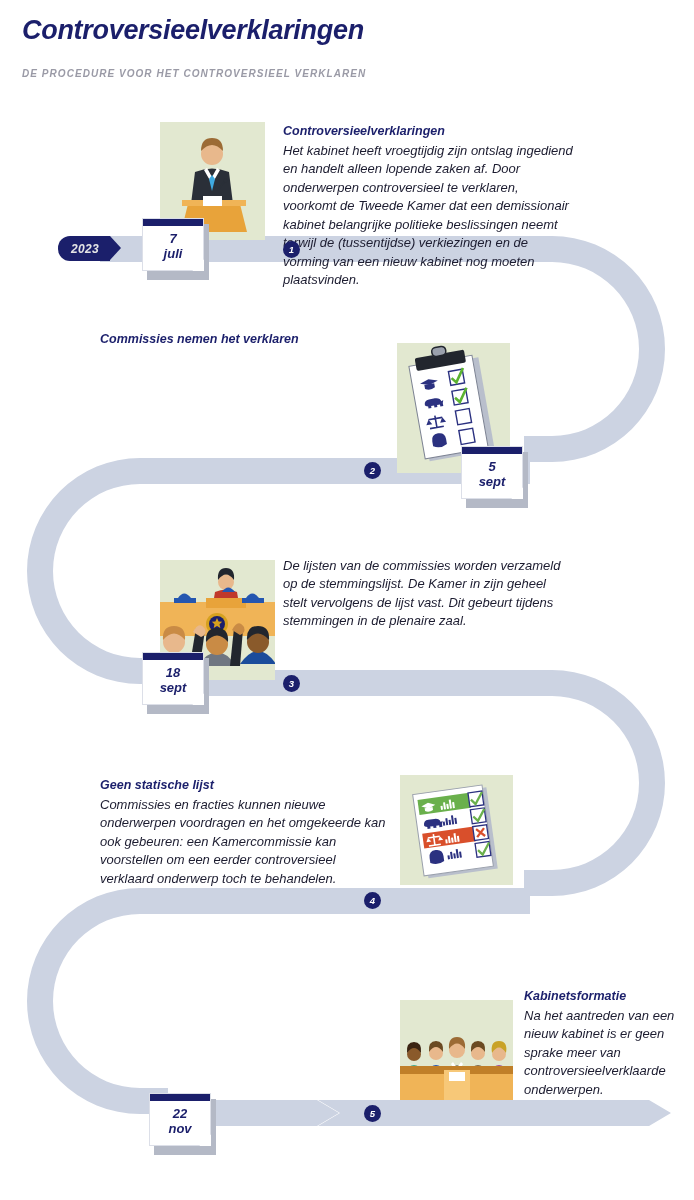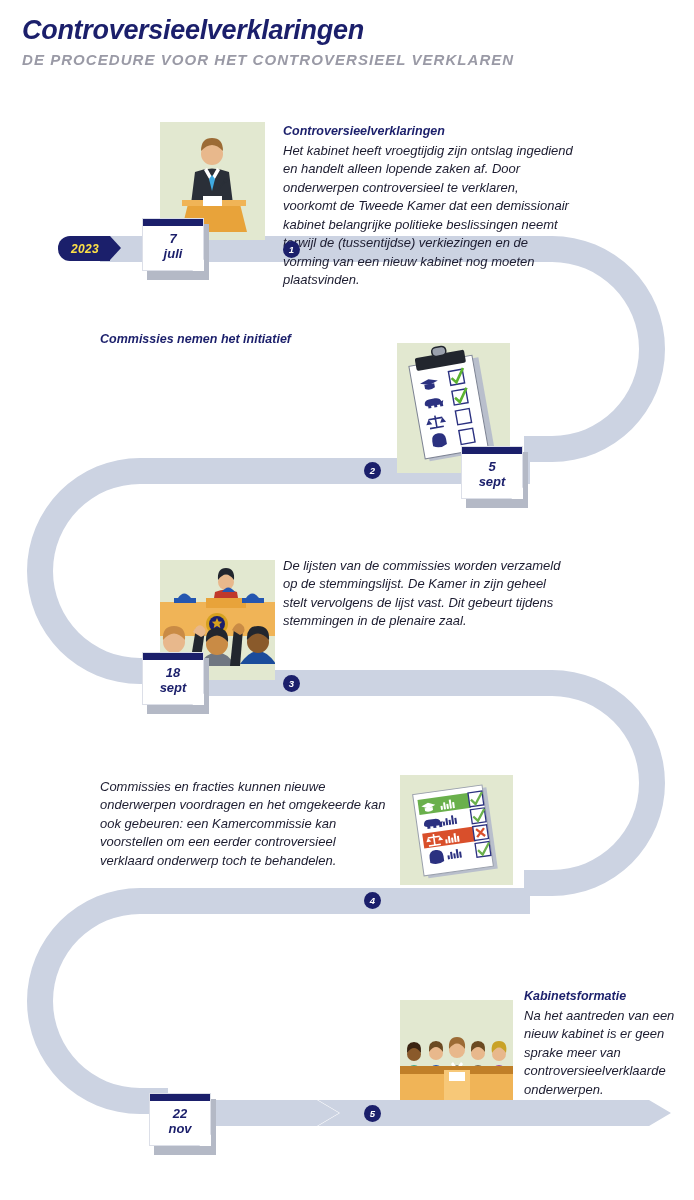--- a/index.html
+++ b/index.html
@@ -23,39 +23,39 @@
   }
   #stage{position:relative;width:694px;height:1200px;font-style:italic;}
 
   
   .hdr{position:absolute;left:22px;top:16px;}
   .hdr h1{
     margin:0;font-size:27px;line-height:1.05;font-weight:bold;
     color:var(--navy);letter-spacing:-.3px;
   }
   .hdr .sub{
-    margin-top:7px;font-size:15px;font-weight:bold;color:var(--sub);
+    margin-top:24px;font-size:10px;font-weight:bold;color:var(--sub);
     letter-spacing:1.05px;
   }
 
   
   #track{position:absolute;left:0;top:0;width:694px;height:1200px;}
 
   
   .num{
     position:absolute;width:17px;height:17px;border-radius:50%;
     background:var(--navy);color:#fff;font-size:9.5px;font-weight:bold;
     display:flex;align-items:center;justify-content:center;z-index:7;
     font-family:"Liberation Sans",sans-serif;
   }
 
   
   .year{
     position:absolute;left:58px;top:236px;height:25px;padding:0 11px 0 13px;
-    background:var(--navy);color:#fde047;font-size:12px;font-weight:bold;
+    background:var(--navy);color:#e5e5e5;font-size:12px;font-weight:bold;
     display:flex;align-items:center;z-index:8;
     border-radius:12px 0 0 12px;letter-spacing:.3px;
   }
   .year::after{
     content:"";position:absolute;right:-11px;top:0;
     width:0;height:0;border-top:12.5px solid transparent;
     border-bottom:12.5px solid transparent;border-left:11px solid var(--navy);
   }
 
   
@@ -196,21 +196,21 @@
       </div>
       <div class="fold"></div>
     </div>
   </div>
 
   <div class="num" style="left:283px;top:241px;">
     <span>1</span>
   </div>
 
   <div class="block" style="left:100px;top:332px;width:290px;">
-    <h3>Commissies nemen het initiatief</h3>
+    <h3>Commissies nemen het verklaren</h3>
   </div>
 
   <div class="illu" style="left:397px;top:343px;width:113px;height:130px;">
     <svg width="113" height="130" viewBox="0 0 113 130">
       <rect width="113" height="130" fill="#e2e8d0"></rect>
       <g transform="rotate(-10 58 66)">
 
         <rect x="24" y="19" width="66" height="94" fill="#b9bfcc"></rect>
 
         <rect x="20" y="16" width="64" height="94" fill="#ffffff" stroke="#7d8393" stroke-width="1"></rect>
@@ -317,20 +317,21 @@
       </div>
       <div class="fold"></div>
     </div>
   </div>
 
   <div class="num" style="left:283px;top:675px;">
     <span>3</span>
   </div>
 
   <div class="block" style="left:100px;top:778px;width:290px;">
+    <h3>Geen statische lijst</h3>
     <p>Commissies en fracties kunnen nieuwe onderwerpen voordragen en het omgekeerde kan ook gebeuren: een Kamercommissie kan voorstellen om een eerder controversieel verklaard onderwerp toch te behandelen.</p>
   </div>
 
   <div class="illu" style="left:400px;top:775px;width:113px;height:110px;">
     <svg width="113" height="110" viewBox="0 0 113 110">
       <rect width="113" height="110" fill="#e2e8d0"></rect>
       <g transform="rotate(-8 56 55)">
         <rect x="22" y="17" width="70" height="82" fill="#b9bfcc"></rect>
         <rect x="18" y="14" width="70" height="82" fill="#ffffff" stroke="#9aa0ac" stroke-width="1"></rect>
 

